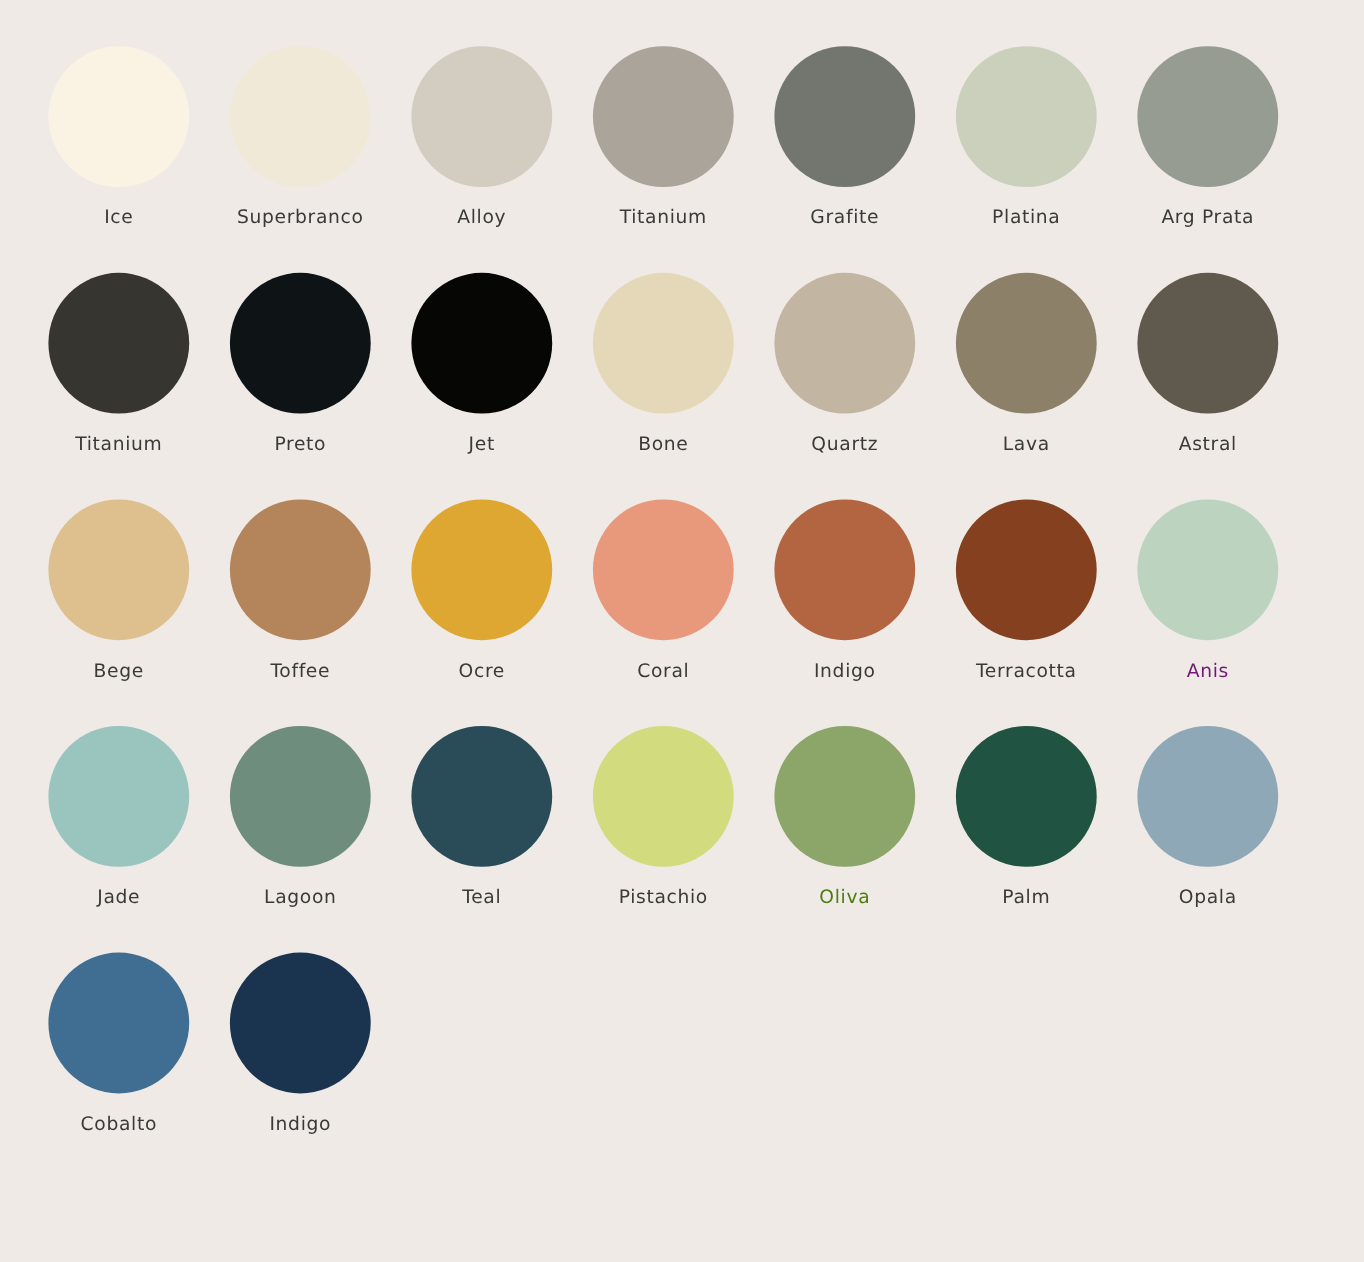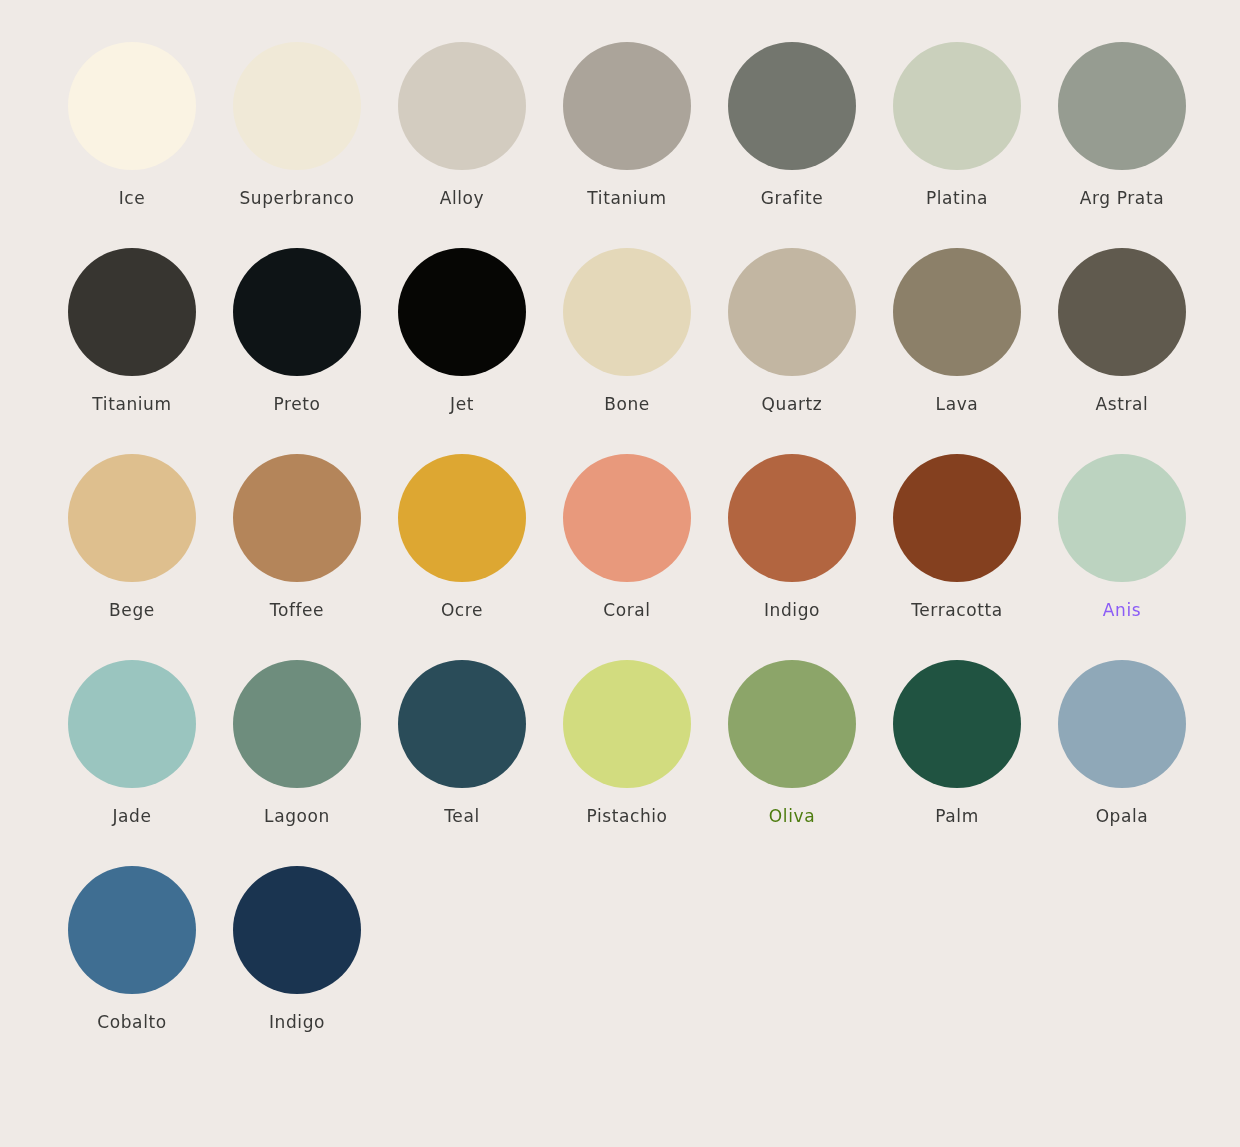--- a/index.html
+++ b/index.html
@@ -10,21 +10,21 @@
     width: 1240px;
     height: 1147px;
     background: #EFEAE6;
     font-family: "DejaVu Sans", sans-serif;
     overflow: hidden;
   }
   .palette {
     width: 1240px;
     height: 1099px;
     box-sizing: border-box;
-    padding: 42px 60px 0 68px;
+    padding: 42px 60px 0 44px;
   }
   .row {
     display: flex;
     flex-direction: row;
     align-items: flex-start;
     margin: 0 0 40px 0;
   }
   .swatch-cell {
     width: 128px;
     margin-right: 37px;
@@ -137,21 +137,21 @@
       <div class="swatch-cell">
         <span class="swatch-disc" style="background-color: rgb(178, 101, 64);"></span>
         <span class="swatch-label" style="color: rgb(58, 58, 56);">Indigo</span>
       </div>
       <div class="swatch-cell">
         <span class="swatch-disc" style="background-color: rgb(132, 64, 31);"></span>
         <span class="swatch-label" style="color: rgb(58, 58, 56);">Terracotta</span>
       </div>
       <div class="swatch-cell">
         <span class="swatch-disc" style="background-color: rgb(188, 211, 192);"></span>
-        <span class="swatch-label" style="color: #8b5cf6;">Anis</span>
+        <span class="swatch-label" style="color: #701a75;">Anis</span>
       </div>
     </div>
     <div class="row">
       <div class="swatch-cell">
         <span class="swatch-disc" style="background-color: rgb(154, 197, 191);"></span>
         <span class="swatch-label" style="color: rgb(58, 58, 56);">Jade</span>
       </div>
       <div class="swatch-cell">
         <span class="swatch-disc" style="background-color: rgb(110, 141, 125);"></span>
         <span class="swatch-label" style="color: rgb(58, 58, 56);">Lagoon</span>

